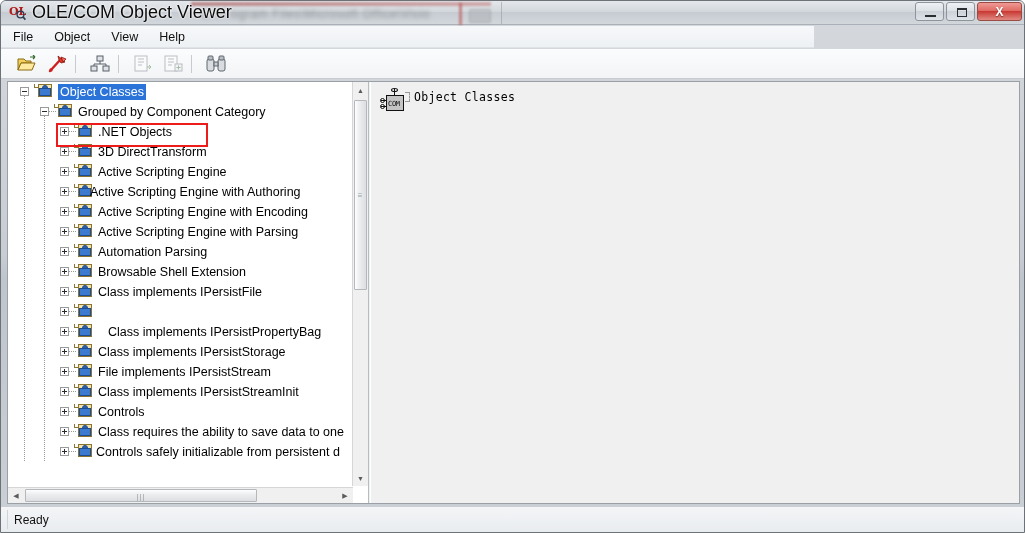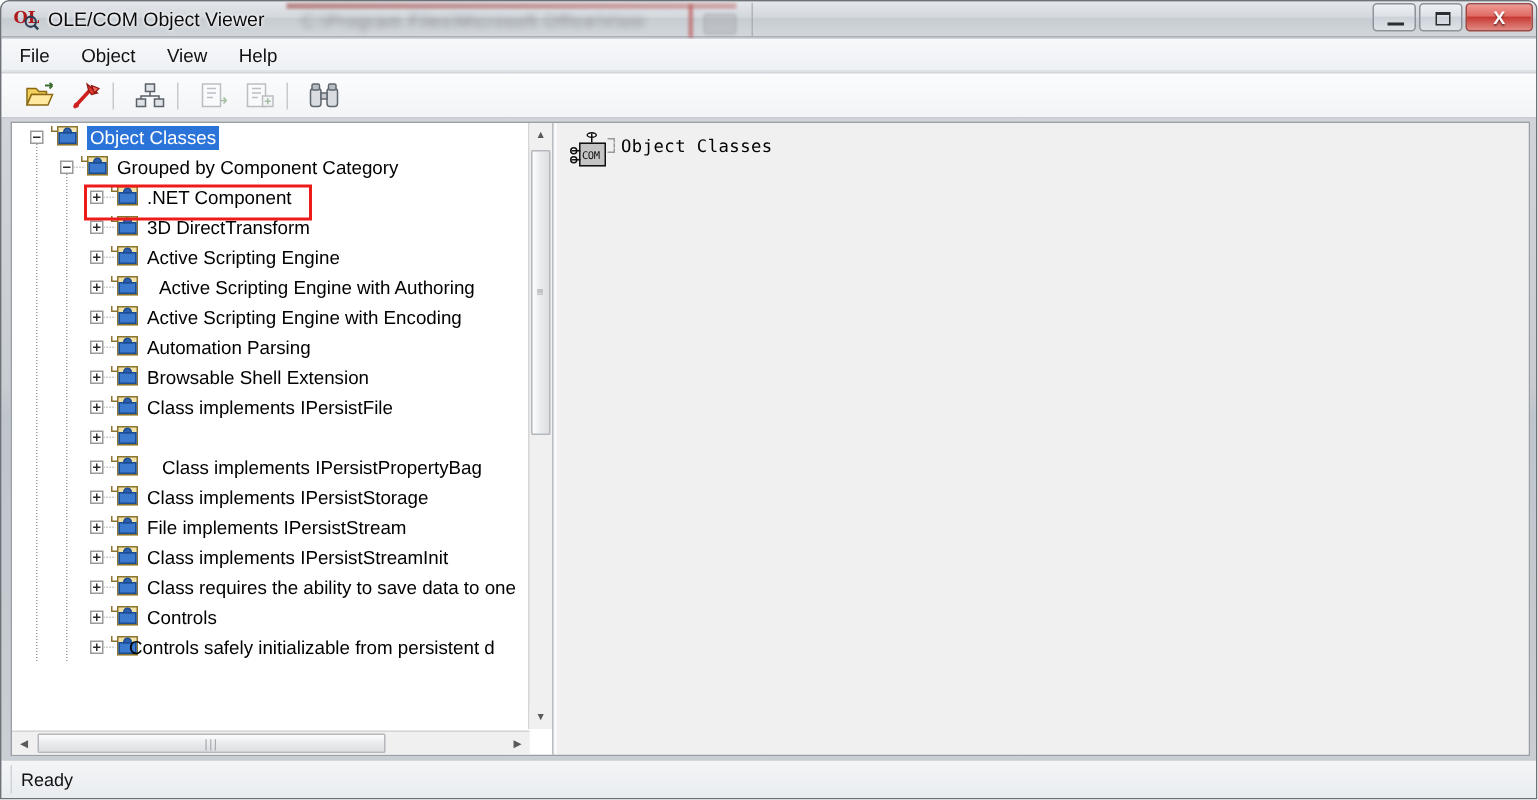--- a/index.html
+++ b/index.html
@@ -23,21 +23,21 @@
   
   #titlebar {
     position: absolute; left: 0; top: 0;
     width: 1025px; height: 24px;
     background: linear-gradient(to bottom, #e4e7eb 0%, #d3d8dd 45%, #c6ccd2 50%, #d2d7dc 100%);
     border-bottom: 1px solid #a9b0b7;
   }
   #title-left { position: absolute; left: 8px; top: 3px; display: flex; align-items: center; gap: 6px; }
   .app-icon { width: 17px; height: 17px; position: relative; }
   .title-text {
-    font-size: 13px; color: #0b0b0b; line-height: 17px;
+    font-size: 18px; color: #0b0b0b; line-height: 17px;
     text-shadow: 0 0 3px #fff, 0 0 2px #fff;
     white-space: nowrap;
   }
   
   #ghost-overlay {
     position: absolute; left: 190px; top: 1px;
     width: 300px; height: 23px;
     pointer-events: none;
   }
   #ghost-bar {
@@ -83,21 +83,21 @@
     transform: translateY(-50%);
     text-align: center; font-size: 11px; color: #2a2e33; line-height: 1;
   }
   .wbtn.close .glyph { color: #ffffff; font-weight: bold; font-size: 12px; text-shadow: 0 1px 1px rgba(0,0,0,.45); }
   .min-line { position: absolute; left: 9px; top: 12px; width: 11px; height: 2px; background: #2a2e33; }
   .max-sq { position: absolute; left: 10px; top: 5px; width: 10px; height: 9px; border: 1px solid #2a2e33; border-top-width: 2px; }
 
   
   #menubar {
     position: absolute; left: 0; top: 25px;
-    width: 1025px; height: 22px;
+    width: 813px; height: 22px;
     background: linear-gradient(to bottom, #f6f8fa 0%, #eef1f4 100%);
     border-bottom: 1px solid #dfe3e7;
     display: flex; align-items: center;
   }
   .menu-item {
     font-size: 12.5px; color: #111;
     padding: 3px 9px; margin-left: 3px;
     cursor: default; border-radius: 2px; white-space: nowrap;
   }
 
@@ -394,21 +394,21 @@
               <span class="tlabel" style="left: 70px;">Grouped by Component Category</span>
             </div>
           </div>
           <div class="trow">
             <div class="tw">
               <span class="vline" style="left: 16px;"></span>
               <span class="vline" style="left: 36px;"></span>
               <span class="hline" style="left: 61px; width: 8px;"></span>
               <span class="expander plus" style="left: 52px;"></span>
               <span class="ticon" style="left: 70px;"><span class="cat-ico"><span class="paper"></span><span class="blue"></span><span class="cap"></span><span class="fold"></span></span></span>
-              <span class="tlabel" style="left: 90px;">.NET Component</span>
+              <span class="tlabel" style="left: 90px;">.NET Objects</span>
             </div>
           </div>
           <div class="trow">
             <div class="tw">
               <span class="vline" style="left: 16px;"></span>
               <span class="vline" style="left: 36px;"></span>
               <span class="hline" style="left: 61px; width: 8px;"></span>
               <span class="expander plus" style="left: 52px;"></span>
               <span class="ticon" style="left: 70px;"><span class="cat-ico"><span class="paper"></span><span class="blue"></span><span class="cap"></span><span class="fold"></span></span></span>
               <span class="tlabel" style="left: 90px;">3D DirectTransform</span>
@@ -424,40 +424,50 @@
               <span class="tlabel" style="left: 90px;">Active Scripting Engine</span>
             </div>
           </div>
           <div class="trow">
             <div class="tw">
               <span class="vline" style="left: 16px;"></span>
               <span class="vline" style="left: 36px;"></span>
               <span class="hline" style="left: 61px; width: 8px;"></span>
               <span class="expander plus" style="left: 52px;"></span>
               <span class="ticon" style="left: 70px;"><span class="cat-ico"><span class="paper"></span><span class="blue"></span><span class="cap"></span><span class="fold"></span></span></span>
-              <span class="tlabel" style="left: 98px;">Active Scripting Engine with Authoring</span>
+              <span class="tlabel" style="left: 82px;">Active Scripting Engine with Authoring</span>
             </div>
           </div>
           <div class="trow">
             <div class="tw">
               <span class="vline" style="left: 16px;"></span>
               <span class="vline" style="left: 36px;"></span>
               <span class="hline" style="left: 61px; width: 8px;"></span>
               <span class="expander plus" style="left: 52px;"></span>
               <span class="ticon" style="left: 70px;"><span class="cat-ico"><span class="paper"></span><span class="blue"></span><span class="cap"></span><span class="fold"></span></span></span>
               <span class="tlabel" style="left: 90px;">Active Scripting Engine with Encoding</span>
             </div>
           </div>
           <div class="trow">
             <div class="tw">
               <span class="vline" style="left: 16px;"></span>
               <span class="vline" style="left: 36px;"></span>
               <span class="hline" style="left: 61px; width: 8px;"></span>
               <span class="expander plus" style="left: 52px;"></span>
               <span class="ticon" style="left: 70px;"><span class="cat-ico"><span class="paper"></span><span class="blue"></span><span class="cap"></span><span class="fold"></span></span></span>
+              <span class="tlabel" style="left: 90px;">Active Scripting Engine with Parsing</span>
+            </div>
+          </div>
+          <div class="trow">
+            <div class="tw">
+              <span class="vline" style="left: 16px;"></span>
+              <span class="vline" style="left: 36px;"></span>
+              <span class="hline" style="left: 61px; width: 8px;"></span>
+              <span class="expander plus" style="left: 52px;"></span>
+              <span class="ticon" style="left: 70px;"><span class="cat-ico"><span class="paper"></span><span class="blue"></span><span class="cap"></span><span class="fold"></span></span></span>
               <span class="tlabel" style="left: 90px;">Automation Parsing</span>
             </div>
           </div>
           <div class="trow">
             <div class="tw">
               <span class="vline" style="left: 16px;"></span>
               <span class="vline" style="left: 36px;"></span>
               <span class="hline" style="left: 61px; width: 8px;"></span>
               <span class="expander plus" style="left: 52px;"></span>
               <span class="ticon" style="left: 70px;"><span class="cat-ico"><span class="paper"></span><span class="blue"></span><span class="cap"></span><span class="fold"></span></span></span>
@@ -523,41 +533,41 @@
               <span class="tlabel" style="left: 90px;">Class implements IPersistStreamInit</span>
             </div>
           </div>
           <div class="trow">
             <div class="tw">
               <span class="vline" style="left: 16px;"></span>
               <span class="vline" style="left: 36px;"></span>
               <span class="hline" style="left: 61px; width: 8px;"></span>
               <span class="expander plus" style="left: 52px;"></span>
               <span class="ticon" style="left: 70px;"><span class="cat-ico"><span class="paper"></span><span class="blue"></span><span class="cap"></span><span class="fold"></span></span></span>
+              <span class="tlabel" style="left: 90px;">Controls</span>
+            </div>
+          </div>
+          <div class="trow">
+            <div class="tw">
+              <span class="vline" style="left: 16px;"></span>
+              <span class="vline" style="left: 36px;"></span>
+              <span class="hline" style="left: 61px; width: 8px;"></span>
+              <span class="expander plus" style="left: 52px;"></span>
+              <span class="ticon" style="left: 70px;"><span class="cat-ico"><span class="paper"></span><span class="blue"></span><span class="cap"></span><span class="fold"></span></span></span>
               <span class="tlabel" style="left: 90px;">Class requires the ability to save data to one</span>
             </div>
           </div>
           <div class="trow">
             <div class="tw">
               <span class="vline" style="left: 16px;"></span>
               <span class="vline" style="left: 36px;"></span>
               <span class="hline" style="left: 61px; width: 8px;"></span>
               <span class="expander plus" style="left: 52px;"></span>
               <span class="ticon" style="left: 70px;"><span class="cat-ico"><span class="paper"></span><span class="blue"></span><span class="cap"></span><span class="fold"></span></span></span>
-              <span class="tlabel" style="left: 90px;">Controls</span>
-            </div>
-          </div>
-          <div class="trow">
-            <div class="tw">
-              <span class="vline" style="left: 16px;"></span>
-              <span class="vline" style="left: 36px;"></span>
-              <span class="hline" style="left: 61px; width: 8px;"></span>
-              <span class="expander plus" style="left: 52px;"></span>
-              <span class="ticon" style="left: 70px;"><span class="cat-ico"><span class="paper"></span><span class="blue"></span><span class="cap"></span><span class="fold"></span></span></span>
-              <span class="tlabel" style="left: 78px;">Controls safely initializable from persistent d</span>
+              <span class="tlabel" style="left: 88px;">Controls safely initializable from persistent d</span>
             </div>
           </div>
         </div>
 
       <div id="redbox" style="left: 48px; top: 41px; width: 152px; height: 24px; border-color: rgb(238, 27, 27);"></div>
 
       <div class="sb-v">
         <div class="sb-arrow" style="left:0;top:0;width:15px;height:16px;">▲</div>
         <div class="sb-thumb" id="vthumb" style="left: 1px; width: 13px; top: 18px; height: 190px;">
           <span class="grip">≡</span>

